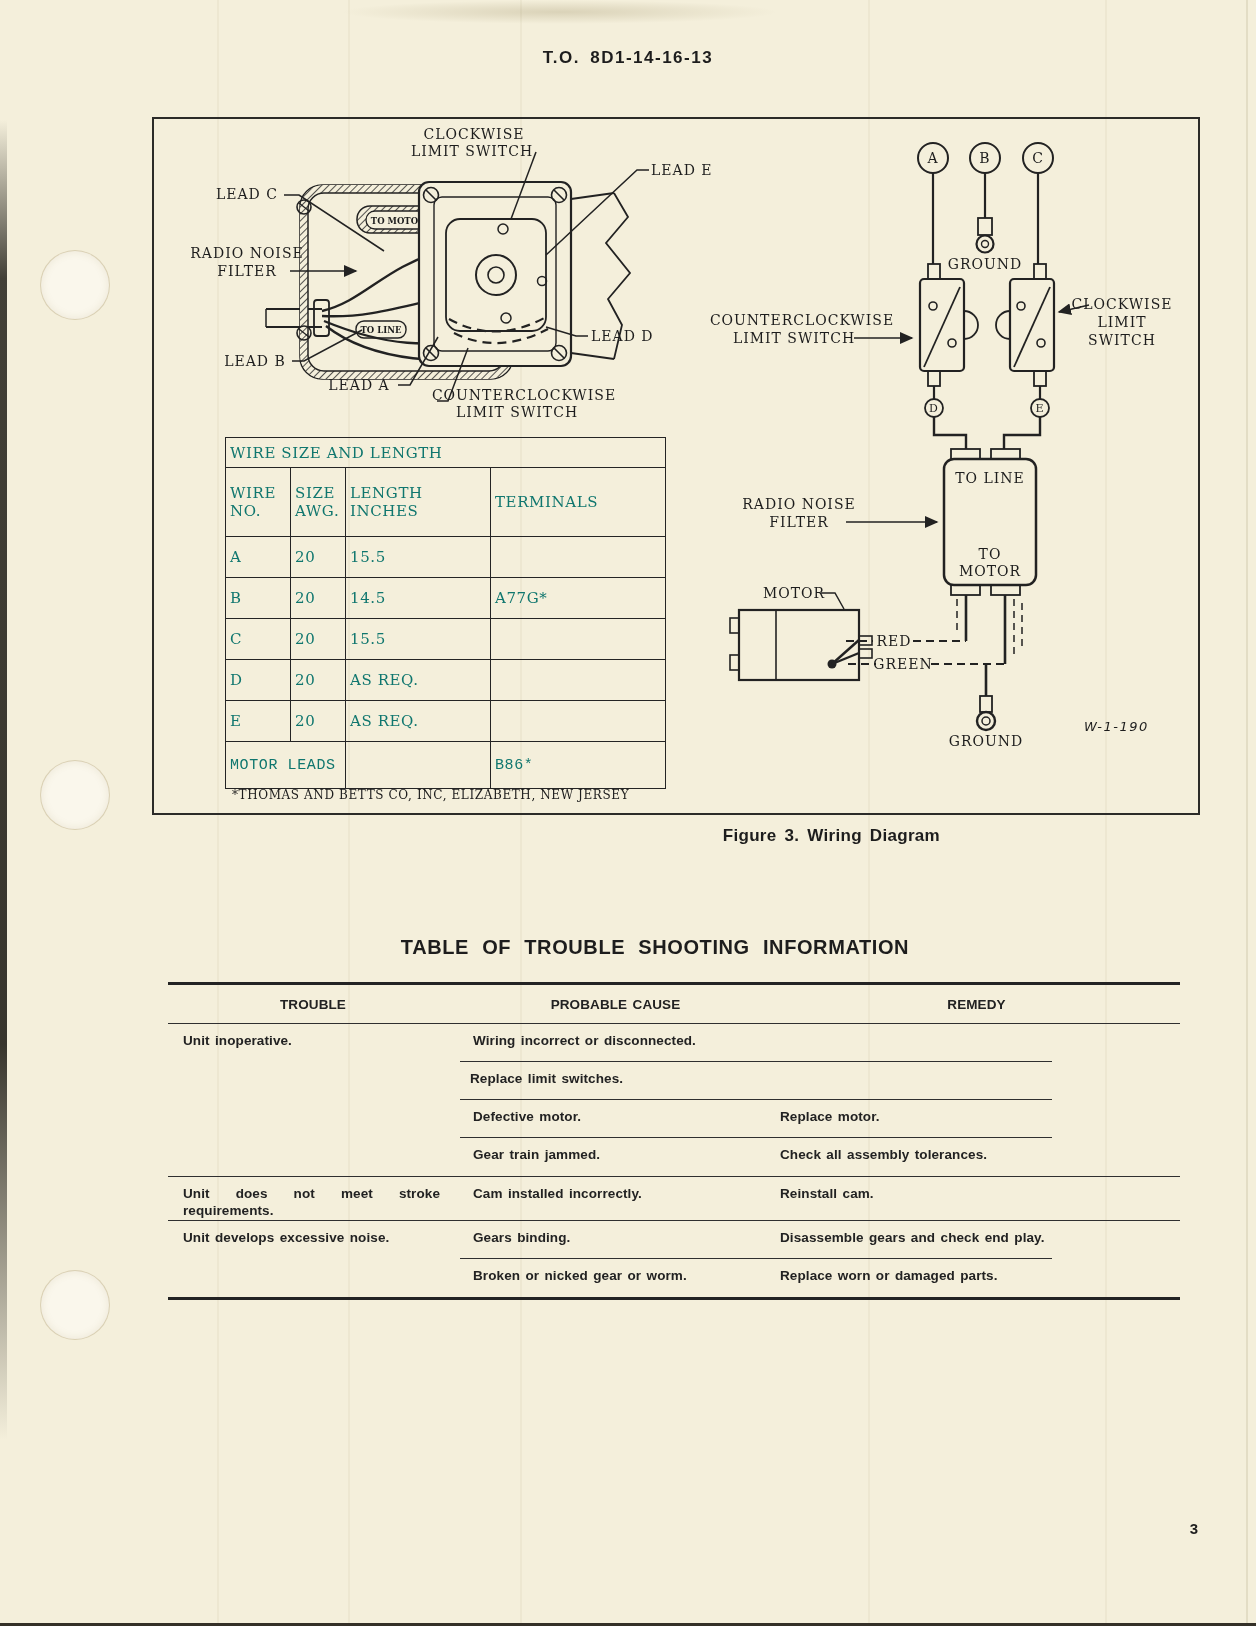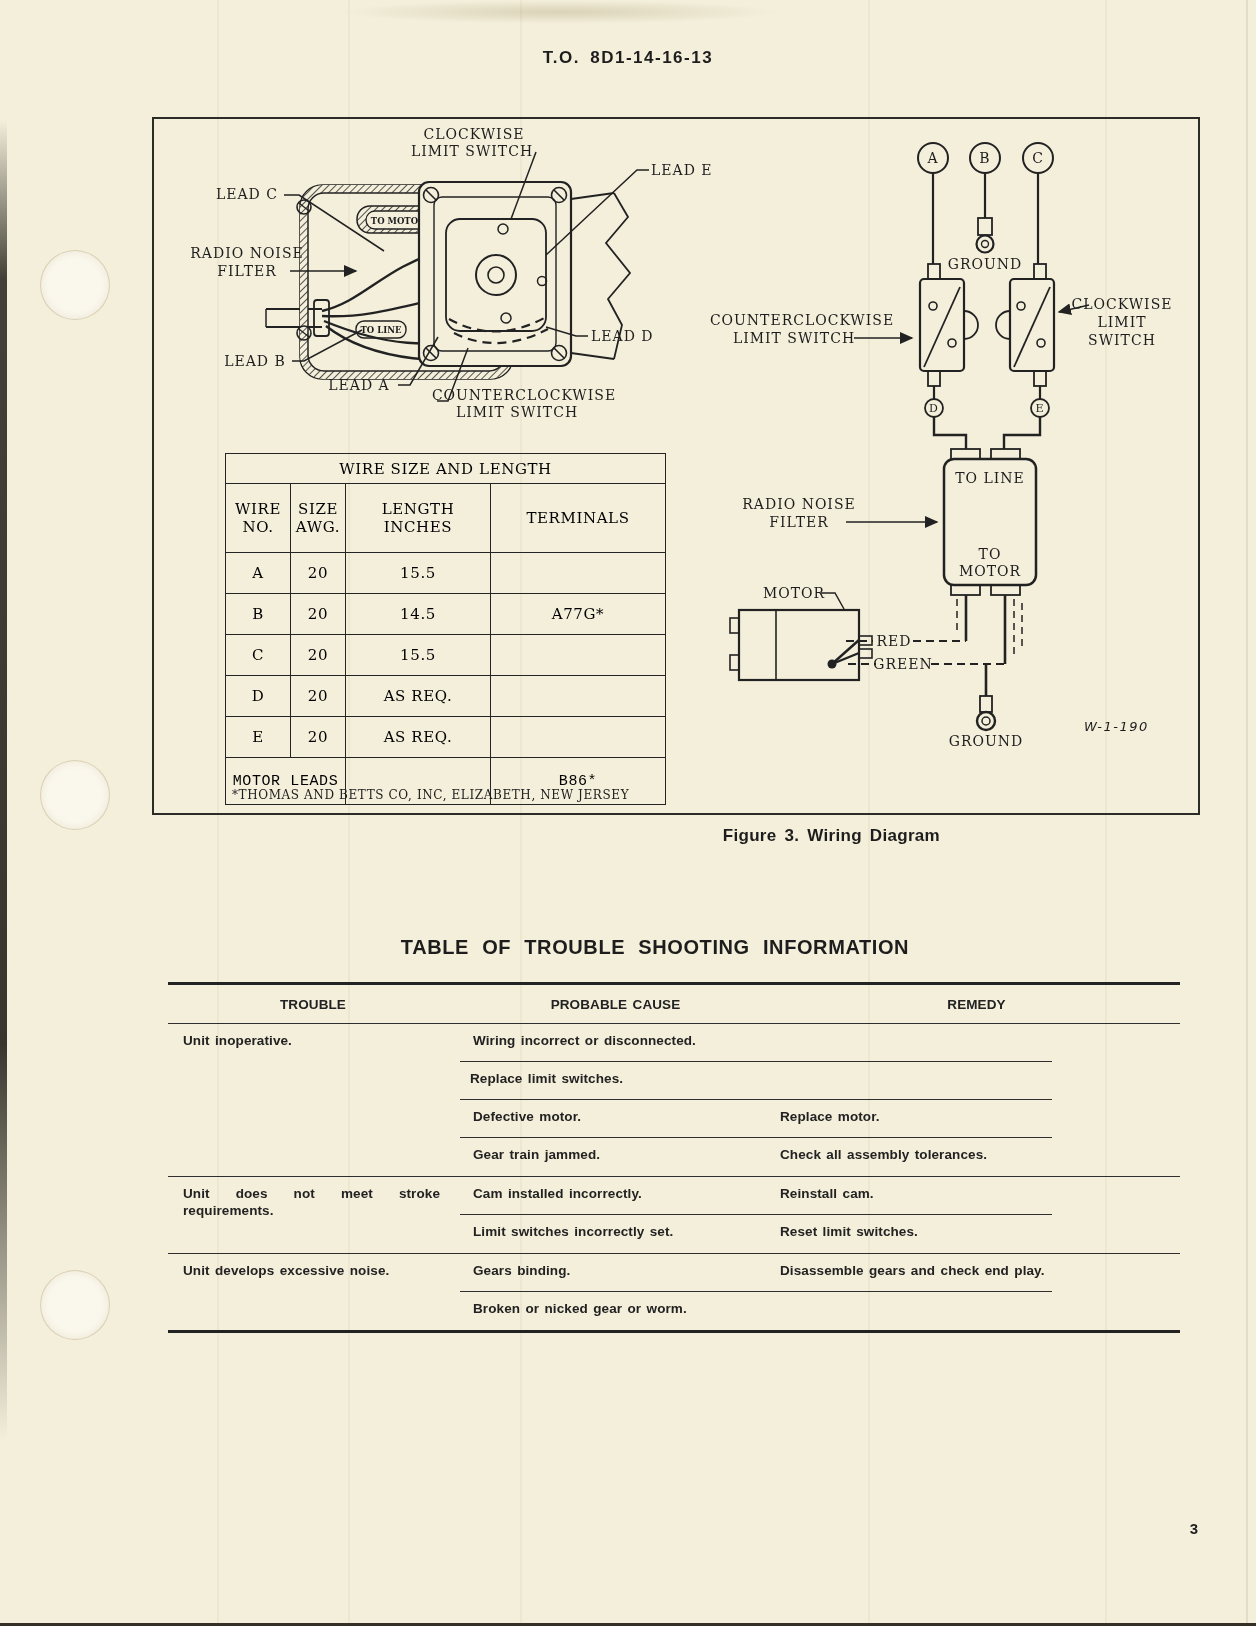--- a/index.html
+++ b/index.html
@@ -24,23 +24,23 @@
 
   .figure-box { position:absolute; left:152px; top:117px; width:1048px; height:698px;
     border:2px solid #2b2b28; box-sizing:border-box; }
   .figure-box svg { position:absolute; left:0; top:0; }
   svg text { font-family:"DejaVu Serif","Liberation Serif",serif; font-size:14px;
     fill:#1d1d1d; letter-spacing:1px; }
   svg text.tiny { font-size:8.5px; letter-spacing:0; font-weight:bold; }
   svg text.hand { font-family:"DejaVu Sans",sans-serif; font-style:italic; font-size:13px; letter-spacing:1.5px; }
 
   
-  .wire-table { position:absolute; left:225px; top:453px; border-collapse:collapse;
-    font-family:"DejaVu Serif","Liberation Serif",serif; font-size:15px; color:#000000;
-    text-align:center; letter-spacing:.6px; table-layout:fixed; }
+  .wire-table { position:absolute; left:225px; top:437px; border-collapse:collapse;
+    font-family:"DejaVu Serif","Liberation Serif",serif; font-size:15px; color:#0f766e;
+    letter-spacing:.6px; table-layout:fixed; }
   .wire-table td { border:1.6px solid #242424; padding:0 4px; }
   .wire-table .wt-title { height:30px; font-size:15px; }
   .wire-table .wt-head td { height:68px; }
   .wire-table .wt-row td { height:40px; }
   .wire-table .wt-motor td { height:46px;font-family:Liberation Mono, monospace; }
 
   .footnote { position:absolute; left:232px; top:788px;
     font-family:"DejaVu Serif","Liberation Serif",serif; font-size:12px; letter-spacing:.6px; }
 
   .fig-caption { position:absolute; left:340px; top:826px; width:600px; text-align:right;
@@ -382,35 +382,32 @@
     </div>
   </div>
 
   <div class="ts-group">
     <div class="ts-trouble">Unit does not meet stroke requirements.</div>
     <div class="ts-rows">
       <div class="ts-row">
         <div class="ts-cause">Cam installed incorrectly.</div>
         <div class="ts-remedy">Reinstall cam.</div>
       </div>
-      <div class="ts-row">
-        <div class="ts-cause">Limit switches incorrectly set.</div>
-        <div class="ts-remedy">Reset limit switches.</div>
-      </div>
     </div>
   </div>
 
   <div class="ts-group">
     <div class="ts-trouble">Unit develops excessive noise.</div>
     <div class="ts-rows">
       <div class="ts-row">
         <div class="ts-cause">Gears binding.</div>
         <div class="ts-remedy">Disassemble gears and check end play.</div>
       </div>
       <div class="ts-row">
         <div class="ts-cause">Broken or nicked gear or worm.</div>
+        <div class="ts-remedy">Replace worn or damaged parts.</div>
       </div>
     </div>
   </div>
 </div>
 
 <div class="page-number">3</div>
 <div class="edge-bottom"></div>
 
 </body></html>

